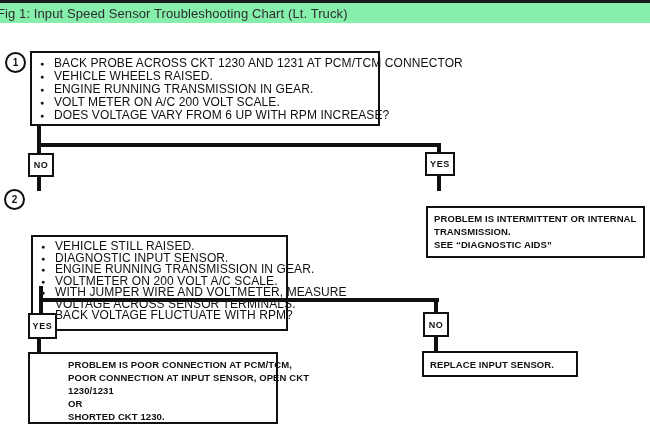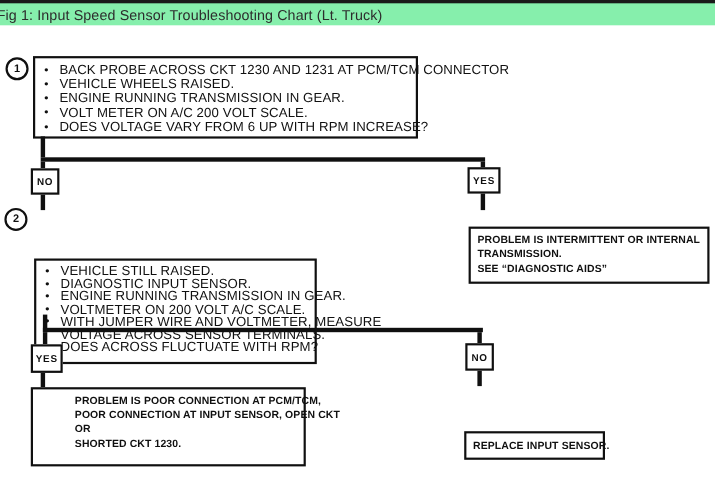--- a/index.html
+++ b/index.html
@@ -90,21 +90,21 @@
     <span>2</span>
   </div>
   <div class="fbox" style="left:31px;top:191px;width:257px;height:96px;margin-top:44px;">
     <ul class="blist tight">
       <li class="bullet">VEHICLE STILL RAISED.</li>
       <li class="bullet">DIAGNOSTIC INPUT SENSOR.</li>
       <li class="bullet">ENGINE RUNNING TRANSMISSION IN GEAR.</li>
       <li class="bullet">VOLTMETER ON 200 VOLT A/C SCALE.</li>
       <li class="bullet">WITH JUMPER WIRE AND VOLTMETER, MEASURE</li>
       <li>VOLTAGE ACROSS SENSOR TERMINALS.</li>
-      <li>DOES ACROSS FLUCTUATE WITH RPM?</li>
+      <li>BACK VOLTAGE FLUCTUATE WITH RPM?</li>
     </ul>
   </div>
 
   <div class="fbox" style="left:426px;top:206px;width:219px;height:52px;">
     <div class="lines">
       <div>PROBLEM IS INTERMITTENT OR INTERNAL</div>
       <div>TRANSMISSION.</div>
       <div>SEE “DIAGNOSTIC AIDS”</div>
     </div>
   </div>
@@ -117,22 +117,23 @@
   <div class="fbox label-box" style="left:28px;top:313px;width:29px;height:26px;">YES</div>
   <div class="fbox label-box" style="left:423px;top:312px;width:26px;height:25px;">NO</div>
 
   <div class="conn" style="left:37px;top:339px;width:4px;height:13px;"></div>
   <div class="conn" style="left:434px;top:337px;width:4px;height:14px;"></div>
 
   <div class="fbox" style="left:28px;top:352px;width:250px;height:72px;padding-left:32px;">
     <div class="lines">
       <div>PROBLEM IS POOR CONNECTION AT PCM/TCM,</div>
       <div>POOR CONNECTION AT INPUT SENSOR, OPEN CKT</div>
+      <div>1230/1231</div>
       <div>OR</div>
       <div>SHORTED CKT 1230.</div>
     </div>
   </div>
 
-  <div class="fbox" style="left:422px;top:351px;width:128px;height:26px;margin-top:41px;">
+  <div class="fbox" style="left:422px;top:351px;width:156px;height:26px;">
     <div class="lines" style="padding-top:5px;">REPLACE INPUT SENSOR.</div>
   </div>
 
 </div>
 
 </body></html>

